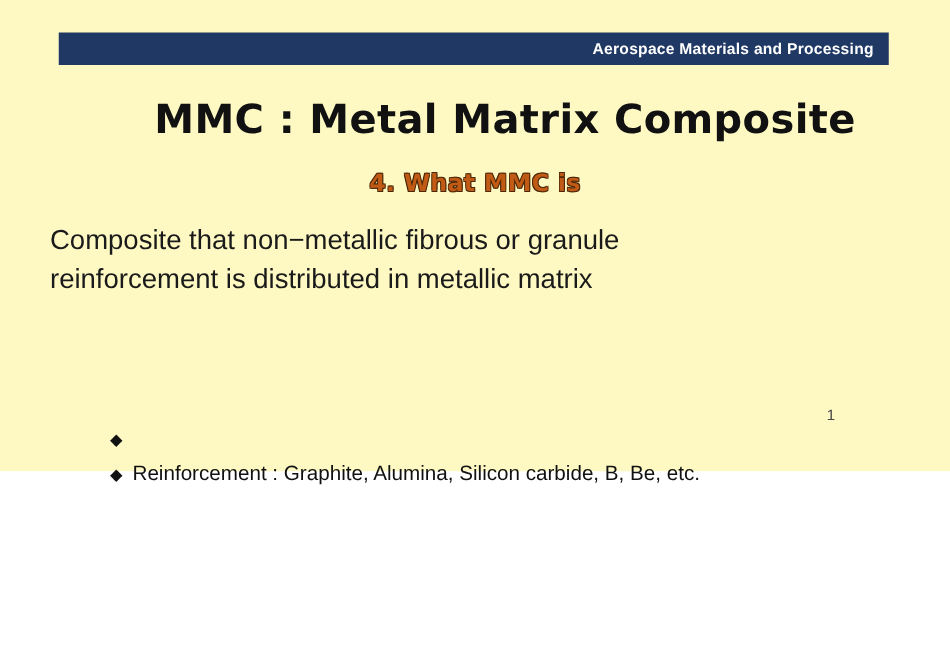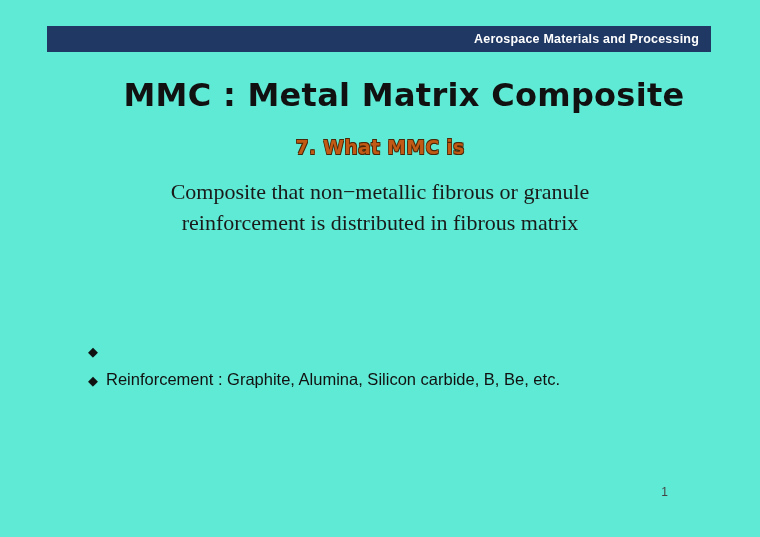--- a/index.html
+++ b/index.html
@@ -11,22 +11,22 @@
     height: 537px;
     background: #ffffff;
     font-family: "Liberation Sans", sans-serif;
     position: relative;
     overflow: hidden;
   }
   .slide {
     position: absolute;
     left: 0; top: 0;
     width: 760px;
-    height: 537px;
-    background: #5eead4;
+    height: 377px;
+    background: #fef9c3;
   }
   
   .header-bar {
     position: absolute;
     left: 47px;
     top: 26px;
     width: 664px;
     height: 26px;
     background: #203864;
     display: flex;
@@ -72,25 +72,24 @@
        0.7px  0.7px 0 #4a2708;
   }
   #heading-1 { top: 136px; }
   #heading-2 { top: 298px; }
   
   .definition {
     position: absolute;
     left: 40px;
     top: 176px;
     width: 680px;
-    text-align: center;
     font-size: 22px;
     color: #1a1a1a;
     line-height: 1.42;
-    font-family: Liberation Serif, serif;
+    font-family: Liberation Sans, sans-serif;
   }
   .definition .line { display: block; }
   
   .bullet-list {
     position: absolute;
     left: 88px;
     top: 342px;
     width: 620px;
   }
   .bullet-item {
@@ -120,25 +119,25 @@
 <body>
 
 <div class="slide">
 
   <div class="header-bar">
     <div class="header-text">Aerospace Materials and Processing</div>
   </div>
 
   <div class="main-title">MMC : Metal Matrix Composite</div>
 
-  <div class="section-heading" id="heading-1">7. What MMC is</div>
+  <div class="section-heading" id="heading-1">4. What MMC is</div>
 
   <div class="definition">
     <span class="line">Composite that non−metallic fibrous or granule</span>
-    <span class="line">reinforcement is distributed in fibrous matrix</span>
+    <span class="line">reinforcement is distributed in metallic matrix</span>
   </div>
 
 
   <div class="bullet-list">
     <div class="bullet-item">
       <span class="bullet-marker">◆</span>
     </div>
     <div class="bullet-item">
       <span class="bullet-marker">◆</span>
       <span>Reinforcement : Graphite, Alumina, Silicon carbide, B, Be, etc.</span>

